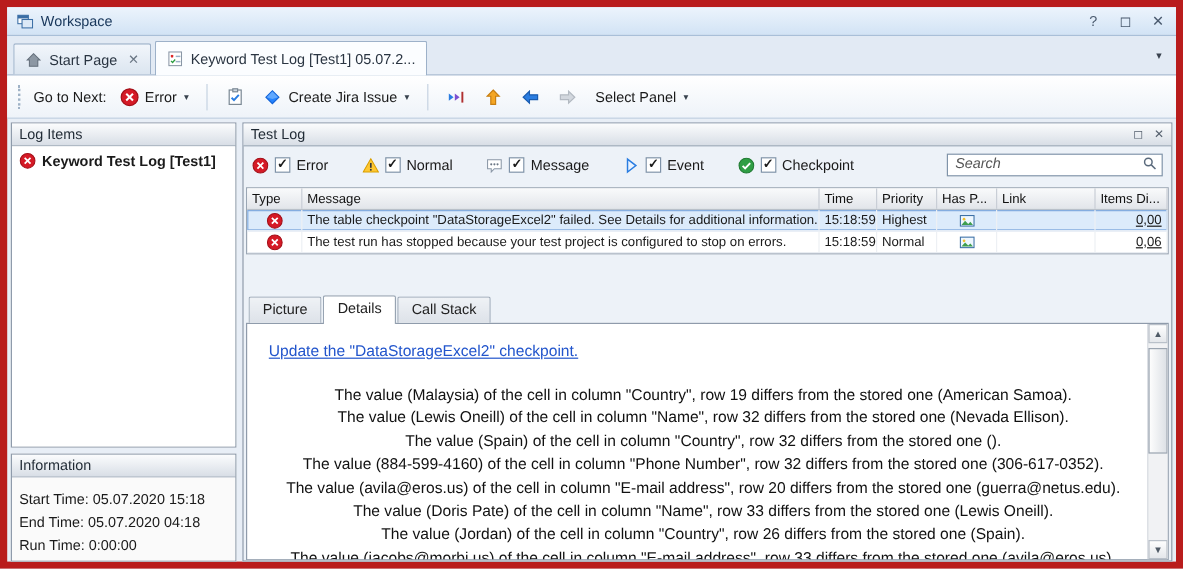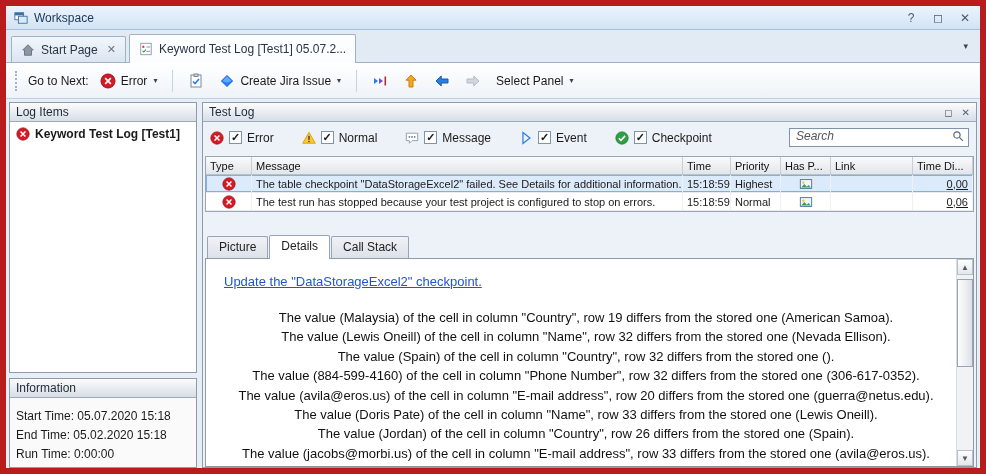--- a/index.html
+++ b/index.html
@@ -57,21 +57,21 @@
   .log-table{margin:5px 2px 0;border:1px solid #9aa6b4;background:#fff;flex:none;font-size:11px;}
   .tr{display:grid;grid-template-columns:46px minmax(0,1fr) 48px 50px 50px 82px 60px;height:18px;align-items:stretch;}
   .thead{background:linear-gradient(#f9fafb,#e2e5ea);border-bottom:1px solid #b9c0c9;color:#111;}
   .th{padding:0 4px;border-right:1px solid #c9ced6;display:flex;align-items:center;overflow:hidden;white-space:nowrap;}
   .td{padding:0 4px;border-right:1px solid #edf0f4;display:flex;align-items:center;overflow:hidden;white-space:nowrap;}
   .tr.data{border-bottom:1px solid #e9edf2;}
   .tr.selected{background:#dcebfb;box-shadow:inset 0 0 0 1px #84ade0;}
   .td.center{justify-content:center;}
   .td.right{justify-content:flex-end;text-decoration:underline;}
 
-  .detail-tabs{display:flex;align-items:flex-end;margin:22px 0 0 4px;height:24px;position:relative;z-index:2;flex:none;}
+  .detail-tabs{display:flex;align-items:flex-end;margin:33px 0 0 4px;height:24px;position:relative;z-index:2;flex:none;}
   .dtab{padding:3px 11px 4px;border:1px solid #98a4b2;border-bottom:none;background:linear-gradient(#eff2f6,#dde2e9);border-radius:2px 2px 0 0;margin-right:1px;color:#222;white-space:nowrap;}
   .dtab.active{background:#fff;padding-bottom:6px;margin-bottom:-1px;}
 
   .details-pane{flex:1;min-height:0;margin:0 2px;border:1px solid #8f9bab;background:#fff;position:relative;overflow:hidden;}
   .details-content{position:absolute;inset:0 17px 0 0;padding:15px 8px 0 18px;overflow:hidden;font-size:13px;color:#111;}
   .details-link{color:#2255cc;text-decoration:underline;display:inline-block;margin-bottom:19px;white-space:nowrap;cursor:pointer;}
   .dline{line-height:19.4px;white-space:nowrap;text-align:center;}
   .vscroll{position:absolute;top:0;right:0;bottom:0;width:17px;background:#f1f2f4;border-left:1px solid #d8dbe0;}
   .vs-btn{position:absolute;left:0;right:0;height:16px;display:flex;align-items:center;justify-content:center;font-size:8px;color:#4f5a66;background:linear-gradient(#fefefe,#e4e7eb);border:1px solid #b9c0c9;}
   .vs-btn.up{top:0;}
@@ -212,21 +212,21 @@
             <span>Keyword Test Log [Test1]</span>
           </div>
         </div>
       </div>
       <div class="panel info-panel">
         <div class="panel-header">
           <span>Information</span>
         </div>
         <div class="info-body">
           <div class="info-line">Start Time: 05.07.2020 15:18</div>
-          <div class="info-line">End Time: 05.02.2020 15:18</div>
+          <div class="info-line">End Time: 05.07.2020 04:18</div>
           <div class="info-line">Run Time: 0:00:00</div>
         </div>
       </div>
     </div>
 
     <div class="test-log-panel">
       <div class="panel-header">
         <span>Test Log</span>
         <span class="ph-controls">
           <span>◻</span>
@@ -299,21 +299,21 @@
       </div>
 
       <div class="log-table">
         <div class="tr thead">
           <span class="th">Type</span>
           <span class="th">Message</span>
           <span class="th">Time</span>
           <span class="th">Priority</span>
           <span class="th">Has P...</span>
           <span class="th">Link</span>
-          <span class="th">Time Di...</span>
+          <span class="th">Items Di...</span>
         </div>
         <div class="tr data selected">
           <span class="td center">
             <span class="icon14">
               <svg viewBox="0 0 16 16">
                   <circle cx="8" cy="8" r="7" fill="#d51a26" stroke="#a30f18"></circle>
                   <path d="M5.2 5.2l5.6 5.6M10.8 5.2l-5.6 5.6" stroke="#fff" stroke-width="1.7"></path>
                 </svg>
             </span>
           </span>

